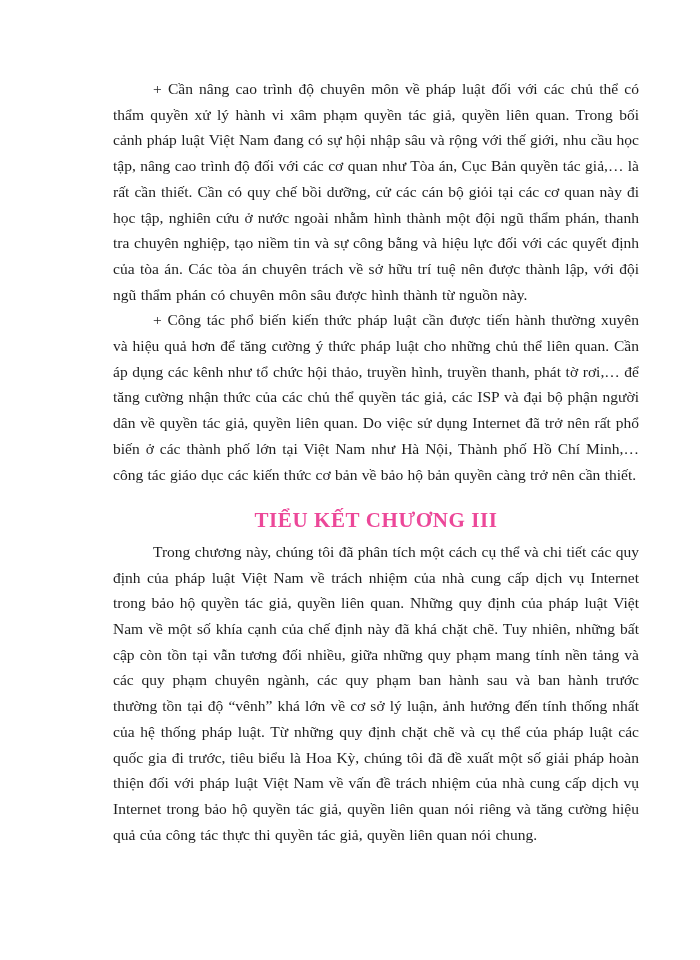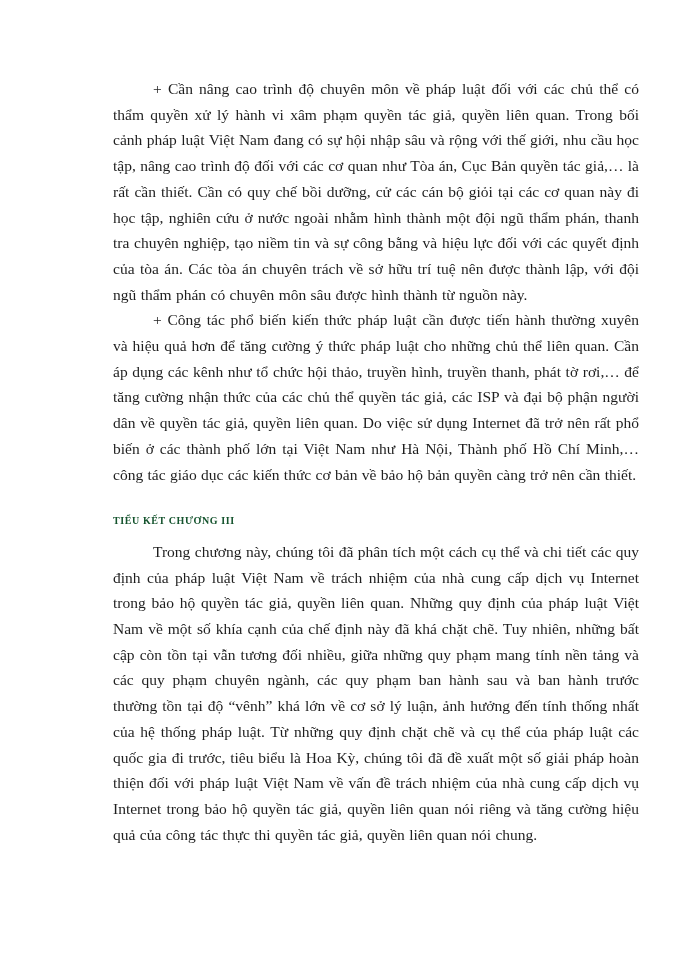--- a/index.html
+++ b/index.html
@@ -24,26 +24,27 @@
     .para {
       margin: 0;
       font-size: 15.5px;
       line-height: 25.7px;
       text-align: justify;
       text-indent: 40px;
       word-spacing: 0.5px;
     }
     .section-heading {
       margin: 21px 0 5px 0;
-      font-size: 10px;
+      font-size: 21px;
       line-height: 25.7px;
       font-weight: bold;
       letter-spacing: 0.6px;
       text-indent: 0;
-      color: #14532d;
+      color: #ec4899;
+      text-align: center;
     }
   </style>
 </head>
 <body>
 
 <div class="page">
   <p class="para">+ Cần nâng cao trình độ chuyên môn về pháp luật đối với các chủ thể có thẩm quyền xử lý hành vi xâm phạm quyền tác giả, quyền liên quan. Trong bối cảnh pháp luật Việt Nam đang có sự hội nhập sâu và rộng với thế giới, nhu cầu học tập, nâng cao trình độ đối với các cơ quan như Tòa án, Cục Bản quyền tác giả,… là rất cần thiết. Cần có quy chế bồi dưỡng, cử các cán bộ giỏi tại các cơ quan này đi học tập, nghiên cứu ở nước ngoài nhằm hình thành một đội ngũ thẩm phán, thanh tra chuyên nghiệp, tạo niềm tin và sự công bằng và hiệu lực đối với các quyết định của tòa án. Các tòa án chuyên trách về sở hữu trí tuệ nên được thành lập, với đội ngũ thẩm phán có chuyên môn sâu được hình thành từ nguồn này.</p>
   <p class="para">+ Công tác phổ biến kiến thức pháp luật cần được tiến hành thường xuyên và hiệu quả hơn để tăng cường ý thức pháp luật cho những chủ thể liên quan. Cần áp dụng các kênh như tổ chức hội thảo, truyền hình, truyền thanh, phát tờ rơi,… để tăng cường nhận thức của các chủ thể quyền tác giả, các ISP và đại bộ phận người dân về quyền tác giả, quyền liên quan. Do việc sử dụng Internet đã trở nên rất phổ biến ở các thành phố lớn tại Việt Nam như Hà Nội, Thành phố Hồ Chí Minh,… công tác giáo dục các kiến thức cơ bản về bảo hộ bản quyền càng trở nên cần thiết.</p>
   <h2 class="section-heading">TIỂU KẾT CHƯƠNG III</h2>
   <p class="para">Trong chương này, chúng tôi đã phân tích một cách cụ thể và chi tiết các quy định của pháp luật Việt Nam về trách nhiệm của nhà cung cấp dịch vụ Internet trong bảo hộ quyền tác giả, quyền liên quan. Những quy định của pháp luật Việt Nam về một số khía cạnh của chế định này đã khá chặt chẽ. Tuy nhiên, những bất cập còn tồn tại vẫn tương đối nhiều, giữa những quy phạm mang tính nền tảng và các quy phạm chuyên ngành, các quy phạm ban hành sau và ban hành trước thường tồn tại độ “vênh”  khá lớn về cơ sở lý luận, ảnh hưởng đến tính thống nhất của hệ thống pháp luật. Từ những quy định chặt chẽ và cụ thể của pháp luật các quốc gia đi trước, tiêu biểu là Hoa Kỳ, chúng tôi đã đề xuất một số giải pháp hoàn thiện đối với pháp luật Việt Nam về vấn đề trách nhiệm của nhà cung cấp dịch vụ Internet trong bảo hộ quyền tác giả, quyền liên quan nói riêng và tăng cường hiệu quả của công tác thực thi quyền tác giả, quyền liên quan nói chung.</p>

